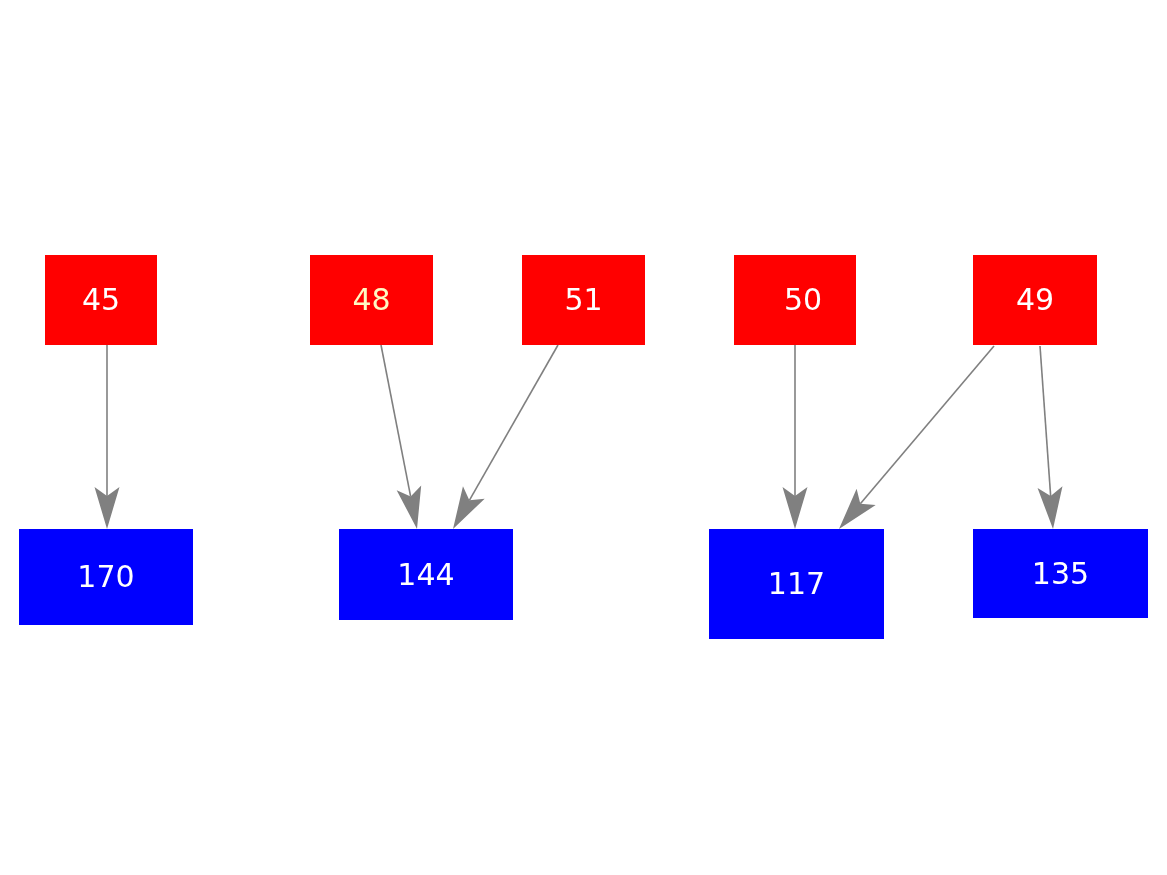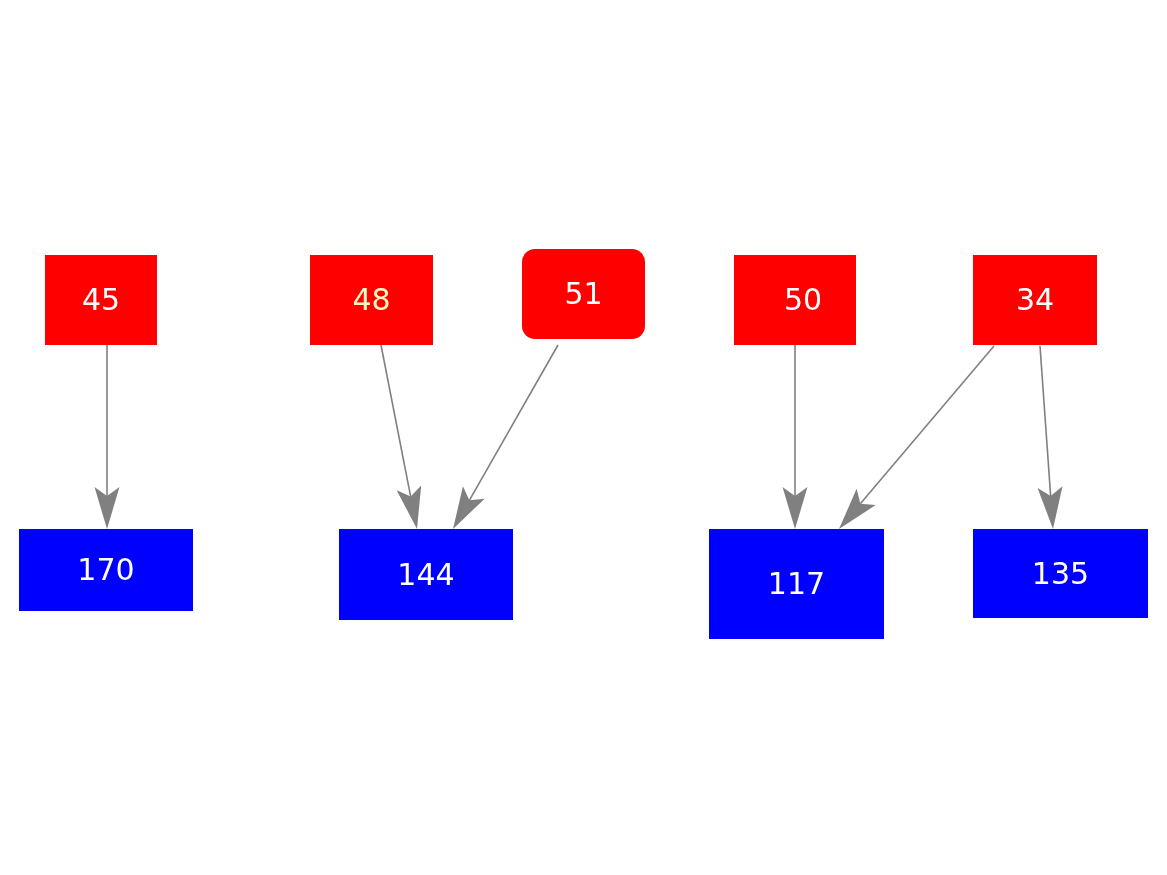--- a/index.html
+++ b/index.html
@@ -53,30 +53,30 @@
         <polygon points="1053,529 1037.555314687084,487.99132170399776 1050.661630492592,496.08295231879345 1062.4924720213314,486.219829652931" fill="#808080"></polygon>
       </g>
   </svg>
   <div id="nodes-layer">
       <div class="node" style="left: 45px; top: 255px; width: 112px; height: 90px; background: rgb(255, 0, 0);">
         <span style="color: rgb(255, 255, 255);">45</span>
       </div>
       <div class="node" style="left: 310px; top: 255px; width: 123px; height: 90px; background: rgb(255, 0, 0);">
         <span style="color: #fef9c3;">48</span>
       </div>
-      <div class="node" style="left: 522px; top: 249px; width: 123px; height: 90px; background: rgb(255, 0, 0); border-radius: 13px;">
+      <div class="node" style="left: 522px; top: 255px; width: 123px; height: 90px; background: rgb(255, 0, 0);">
         <span style="color: rgb(255, 255, 255);">51</span>
       </div>
       <div class="node" style="left: 734px; top: 255px; width: 122px; height: 90px; background: rgb(255, 0, 0);">
         <span style="color: rgb(255, 255, 255); margin-left: 16px;">50</span>
       </div>
       <div class="node" style="left: 973px; top: 255px; width: 124px; height: 90px; background: rgb(255, 0, 0);">
-        <span style="color: rgb(255, 255, 255);">34</span>
+        <span style="color: rgb(255, 255, 255);">49</span>
       </div>
-      <div class="node" style="left: 19px; top: 529px; width: 174px; height: 82px; background: rgb(0, 0, 255);">
+      <div class="node" style="left: 19px; top: 529px; width: 174px; height: 96px; background: rgb(0, 0, 255);">
         <span style="color: rgb(255, 255, 255);">170</span>
       </div>
       <div class="node" style="left: 339px; top: 529px; width: 174px; height: 91px; background: rgb(0, 0, 255);">
         <span style="color: rgb(255, 255, 255);">144</span>
       </div>
       <div class="node" style="left: 709px; top: 529px; width: 175px; height: 110px; background: rgb(0, 0, 255);">
         <span style="color: rgb(255, 255, 255);">117</span>
       </div>
       <div class="node" style="left: 973px; top: 529px; width: 175px; height: 89px; background: rgb(0, 0, 255);">
         <span style="color: rgb(255, 255, 255);">135</span>

